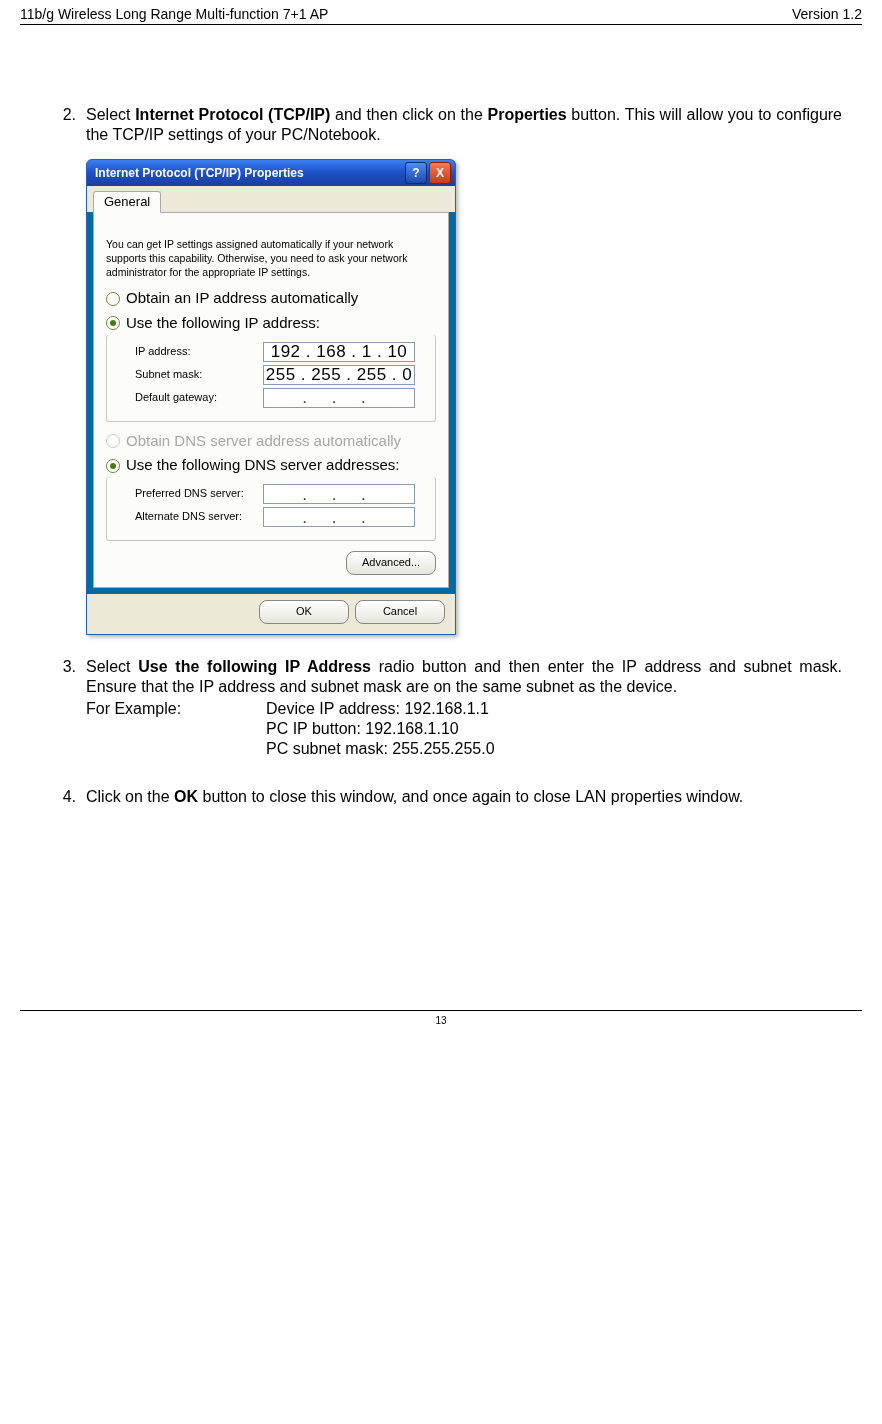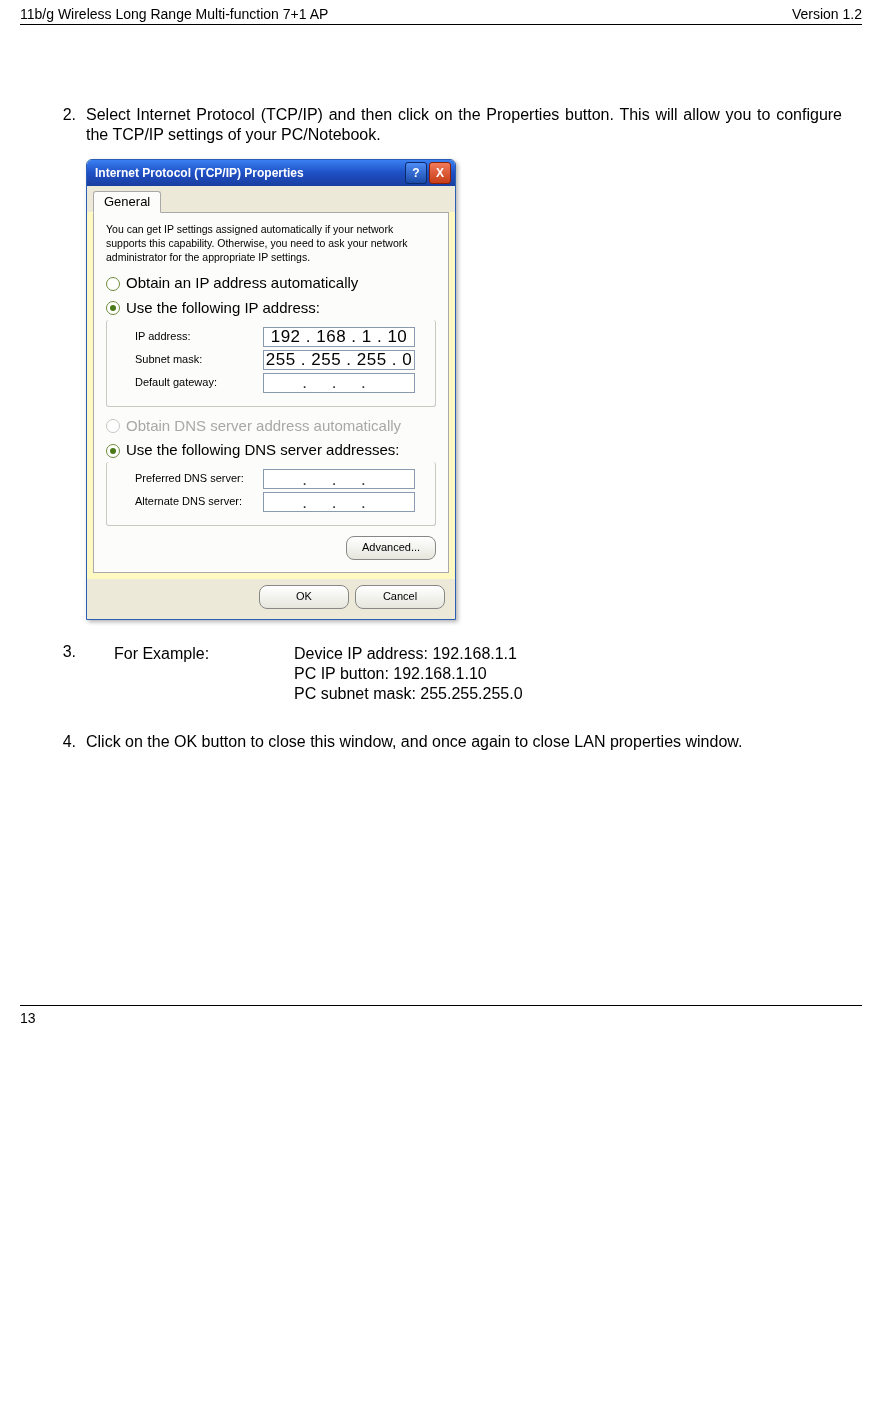--- a/index.html
+++ b/index.html
@@ -39,40 +39,39 @@
   .ol-num {
     width: 36px;
     flex: 0 0 36px;
     text-align: right;
     padding-right: 10px;
   }
   .ol-body {
     flex: 1;
     text-align: justify;
   }
-  .bold { font-weight: normal; }
+  .bold { font-weight: bold; }
   .example-line {
     display: flex;
-    margin-left: 28px;
   }
   .example-label-col { width: 180px; flex: 0 0 180px; }
   .example-val-col { flex: 1; }
 
   
   .dialog-wrap {
     margin: 12px 0 22px 46px;
   }
   .dialog {
     width: 368px;
     border: 1px solid #2a5fb5;
     border-radius: 6px 6px 0 0;
     font-family: Tahoma, Arial, sans-serif;
     font-size: 11px;
     color: #000;
-    background: #fef9c3;
+    background: #0369a1;
     box-shadow: 2px 2px 4px rgba(0,0,0,0.3);
   }
   .titlebar {
     height: 26px;
     background: linear-gradient(to bottom,#3a80f3 0%,#1e4fc4 50%,#1a3ea0 100%);
     border-radius: 5px 5px 0 0;
     display: flex;
     align-items: center;
     padding: 0 4px 0 8px;
     color: #fff;
@@ -110,20 +109,21 @@
     background: #fcfcfa;
     border: 1px solid #a9a9a9;
     margin: 0 6px 6px 6px;
     padding: 10px 12px 12px 12px;
   }
   .desc {
     font-size: 10.5px;
     line-height: 1.3;
     color: #000;
     margin-bottom: 10px;
+    margin-top: 15px;
   }
   .group {
     border: 1px solid #c9c9c0;
     border-radius: 3px;
     padding: 8px 10px 10px 10px;
     margin-bottom: 10px;
     position: relative;
   }
   .radio-row {
     display: flex;
@@ -192,22 +192,22 @@
     position: absolute;
     bottom: 18px;
     left: 20px; right: 20px;
   }
   .footer-rule {
     border: none;
     border-top: 1px solid #000;
     margin: 0 0 4px 0;
   }
   .page-num {
-    text-align: left;
-    font-size: 14px;
+    text-align: center;
+    font-size: 10px;
   }
 </style>
 </head>
 <body>
 
 <div class="page">
   <div class="header">
     <span>11b/g Wireless Long Range Multi-function 7+1 AP</span>
     <span>Version 1.2</span>
   </div>
@@ -294,20 +294,23 @@
         <div class="footer-btns">
           <div class="win-btn">OK</div>
           <div class="win-btn">Cancel</div>
         </div>
       </div>
     </div>
 
     <div class="ol-item">
       <div class="ol-num">3.</div>
       <div class="ol-body">
+        <div style="text-align:justify;">
+          <span>Select </span><span class="bold">Use the following IP Address</span><span> radio button and then enter the IP address and subnet mask. Ensure that the IP address and subnet mask are on the same subnet as the device.</span>
+        </div>
         <div class="example-line" style="margin-top:2px;">
           <span class="example-label-col">For Example:</span>
           <span class="example-val-col">Device IP address: 192.168.1.1</span>
         </div>
         <div class="example-line">
           <span class="example-label-col"></span>
           <span class="example-val-col">PC IP button: 192.168.1.10</span>
         </div>
         <div class="example-line">
           <span class="example-label-col"></span>

